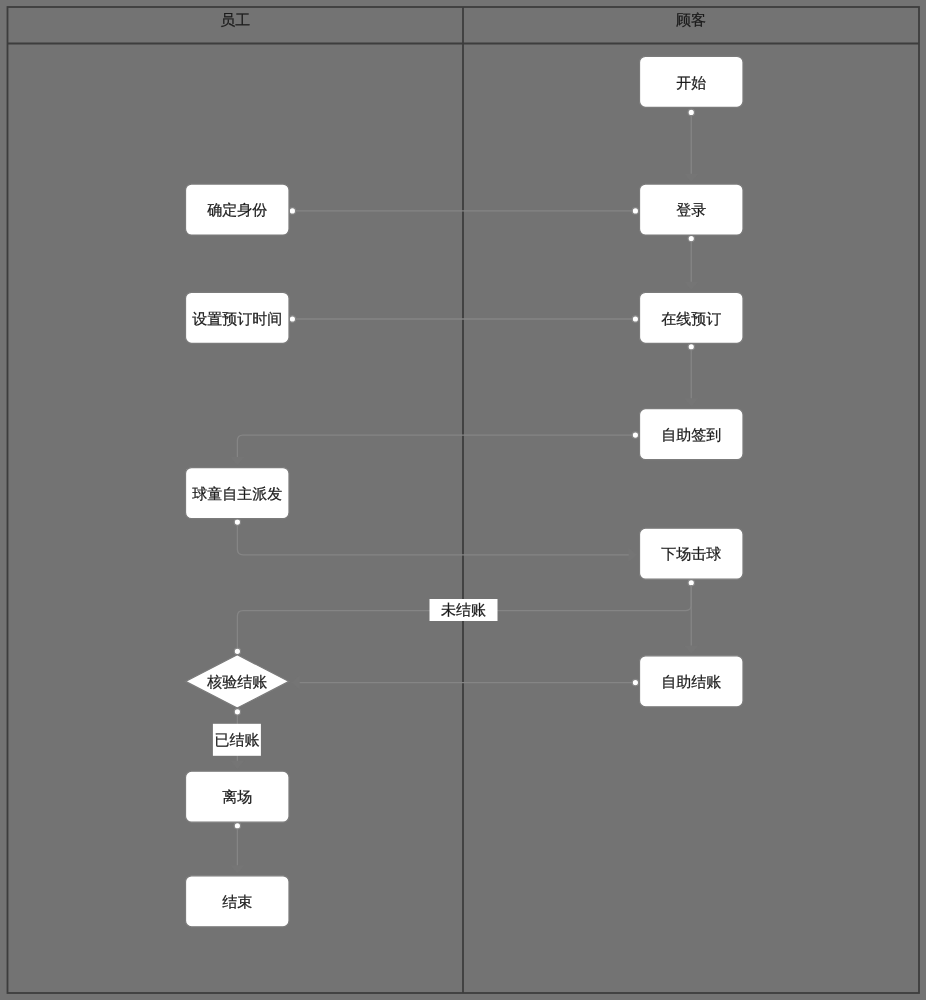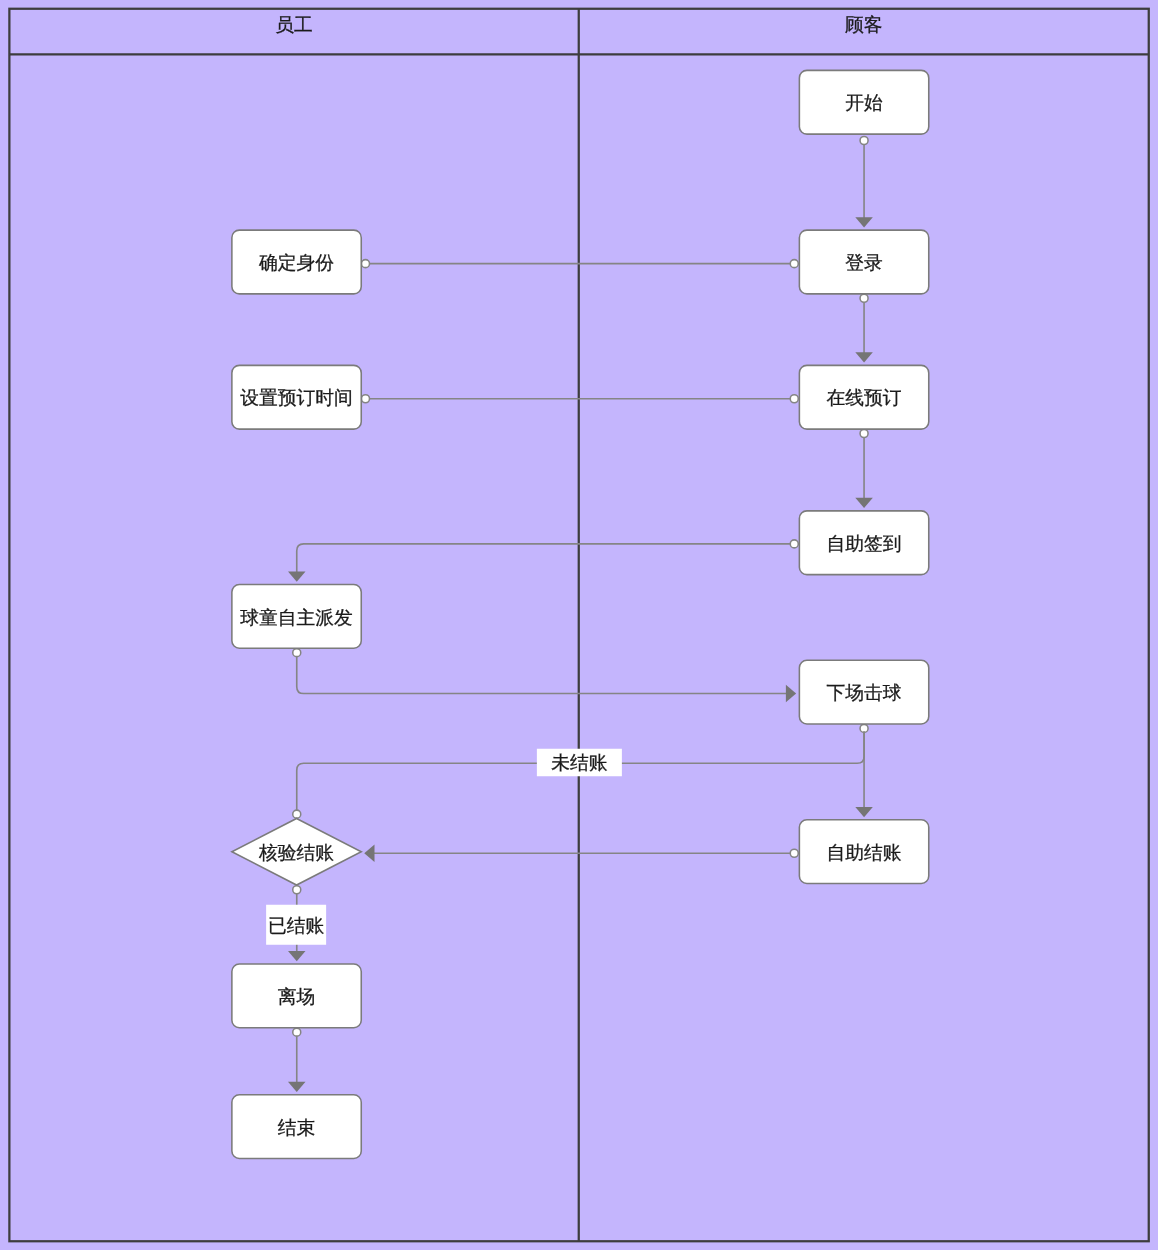--- a/index.html
+++ b/index.html
@@ -1,19 +1,19 @@
 <!DOCTYPE html>
 <html><head>
 <meta charset="utf-8">
 <title>员工 / 顾客 流程图</title>
 <style>
   html,body{margin:0;padding:0;background:#ffffff;}
   body{width:926px;height:1000px;overflow:hidden;background:#ffffff;
        font-family:"Liberation Sans",sans-serif;}
-  #stage{position:relative;width:926px;height:1000px;background:#c4b5fd;overflow:hidden;}
+  #stage{position:relative;width:926px;height:1000px;background:#737373;overflow:hidden;}
   svg#diagram{position:absolute;left:0;top:0;width:926px;height:1000px;display:block;
               transform:translateZ(0);}
 
   
   .lane-rect{fill:none;stroke:#3d3d3d;stroke-width:1.8;}
   .lane-sep{stroke:#3d3d3d;stroke-width:1.8;}
   .lane-title{font-family:"Liberation Sans",sans-serif;font-size:15px;
               fill:#1a1a1a;stroke:#1a1a1a;stroke-width:0.22;paint-order:stroke;
               text-anchor:middle;dominant-baseline:middle;}
 

